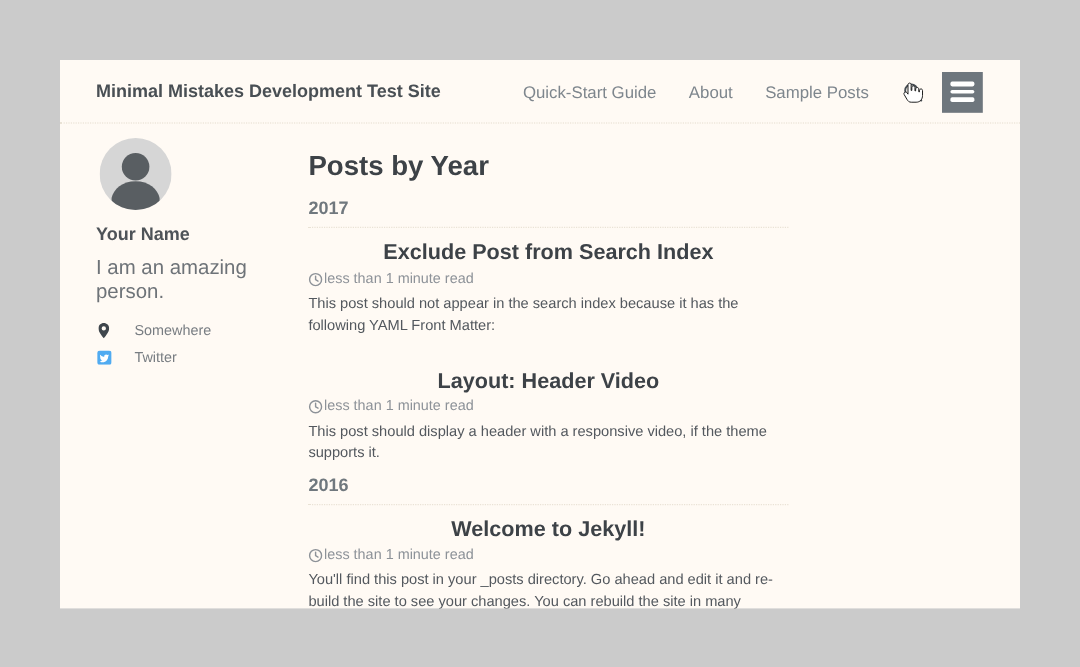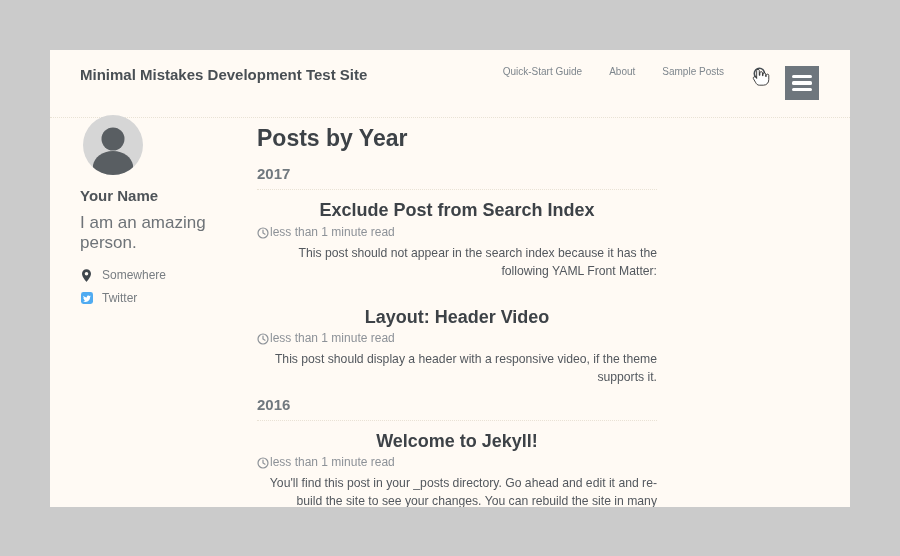--- a/index.html
+++ b/index.html
@@ -7,51 +7,51 @@
     width:900px;height:556px;position:relative;overflow:hidden;
     background:#cbcbcb;
     font-family:"Liberation Sans",sans-serif;
   }
   .card{
     position:absolute;left:50px;top:50px;width:800px;height:457px;
     background:#fffaf4;overflow:hidden;
   }
   
   .masthead{
-    position:absolute;top:16px;left:0;right:0;height:52px;
-    display:flex;align-items:flex-start;
+    position:absolute;top:1px;left:0;right:0;height:52px;
+    display:flex;align-items:center;
     padding:0 31px 0 30px;box-sizing:border-box;
     border-bottom:1px dotted #e9e2d5;
   }
   .site-title{
     font-size:15px;font-weight:bold;color:#494f54;white-space:nowrap;
   }
   .masthead-nav{margin-left:auto;display:flex;align-items:center;gap:27px;}
-  .nav-link{font-size:10px;color:#7e868d;cursor:pointer;white-space:nowrap;}
+  .nav-link{font-size:14px;color:#7e868d;cursor:pointer;white-space:nowrap;}
   .search-btn{
     margin-left:28px;width:18px;height:18px;background:none;border:none;padding:0;
     cursor:pointer;display:flex;align-items:center;justify-content:center;
   }
   .menu-btn{
     margin-left:15px;width:34px;height:34px;background:#6e767d;border:none;padding:0;
     display:flex;flex-direction:column;justify-content:center;align-items:center;gap:3px;
     cursor:pointer;
   }
   .menu-bar{width:20px;height:3.5px;background:#ffffff;border-radius:1.5px;}
   .cursor-overlay{
     position:absolute;left:702px;top:17px;width:18px;height:20px;pointer-events:none;z-index:5;
   }
   
   .sidebar{position:absolute;left:30px;top:65px;width:168px;}
   .avatar{width:60px;height:60px;margin-left:3px;display:block;}
   .author-name{margin-top:12px;font-size:15px;font-weight:bold;color:#4e5358;}
   .author-bio{margin-top:9px;font-size:17px;color:#6e7378;}
   .author-links{margin-top:15px;}
   .author-link{
-    display:flex;align-items:center;gap:9px;
+    display:flex;align-items:center;gap:19px;
     font-size:12px;color:#787d82;margin-bottom:9px;
   }
   .author-link .link-icon{display:flex;align-items:center;justify-content:center;width:13px;}
   
   .main{position:absolute;left:207px;top:75px;width:400px;}
   .page-title{
     margin:0 0 14px;font-size:23px;line-height:1.15;font-weight:bold;color:#3d4247;
   }
   .year-heading{
     margin:0 0 10px;font-size:15px;line-height:1.2;font-weight:bold;color:#70787e;
@@ -60,21 +60,21 @@
   .archive-item{margin-bottom:26px;}
   .archive-item.last-in-section{margin-bottom:9px;}
   .post-title{
     margin:0 0 4px;font-size:18px;line-height:1.15;font-weight:bold;color:#3d4247;cursor:pointer;text-align:center;
   }
   .post-meta{
     display:flex;align-items:center;gap:1px;
     font-size:12px;line-height:15px;color:#8d9298;margin-bottom:5px;
   }
   .post-excerpt{
-    margin:0;font-size:12.2px;line-height:1.45;color:#53585e;text-align:right;
+    margin:0;font-size:12.2px;line-height:1.45;color:#53585e;
   }
 </style>
 </head>
 <body>
 
 <div class="card">
 
   <header class="masthead">
     <span class="site-title">Minimal Mistakes Development Test Site</span>
     <nav class="masthead-nav">

